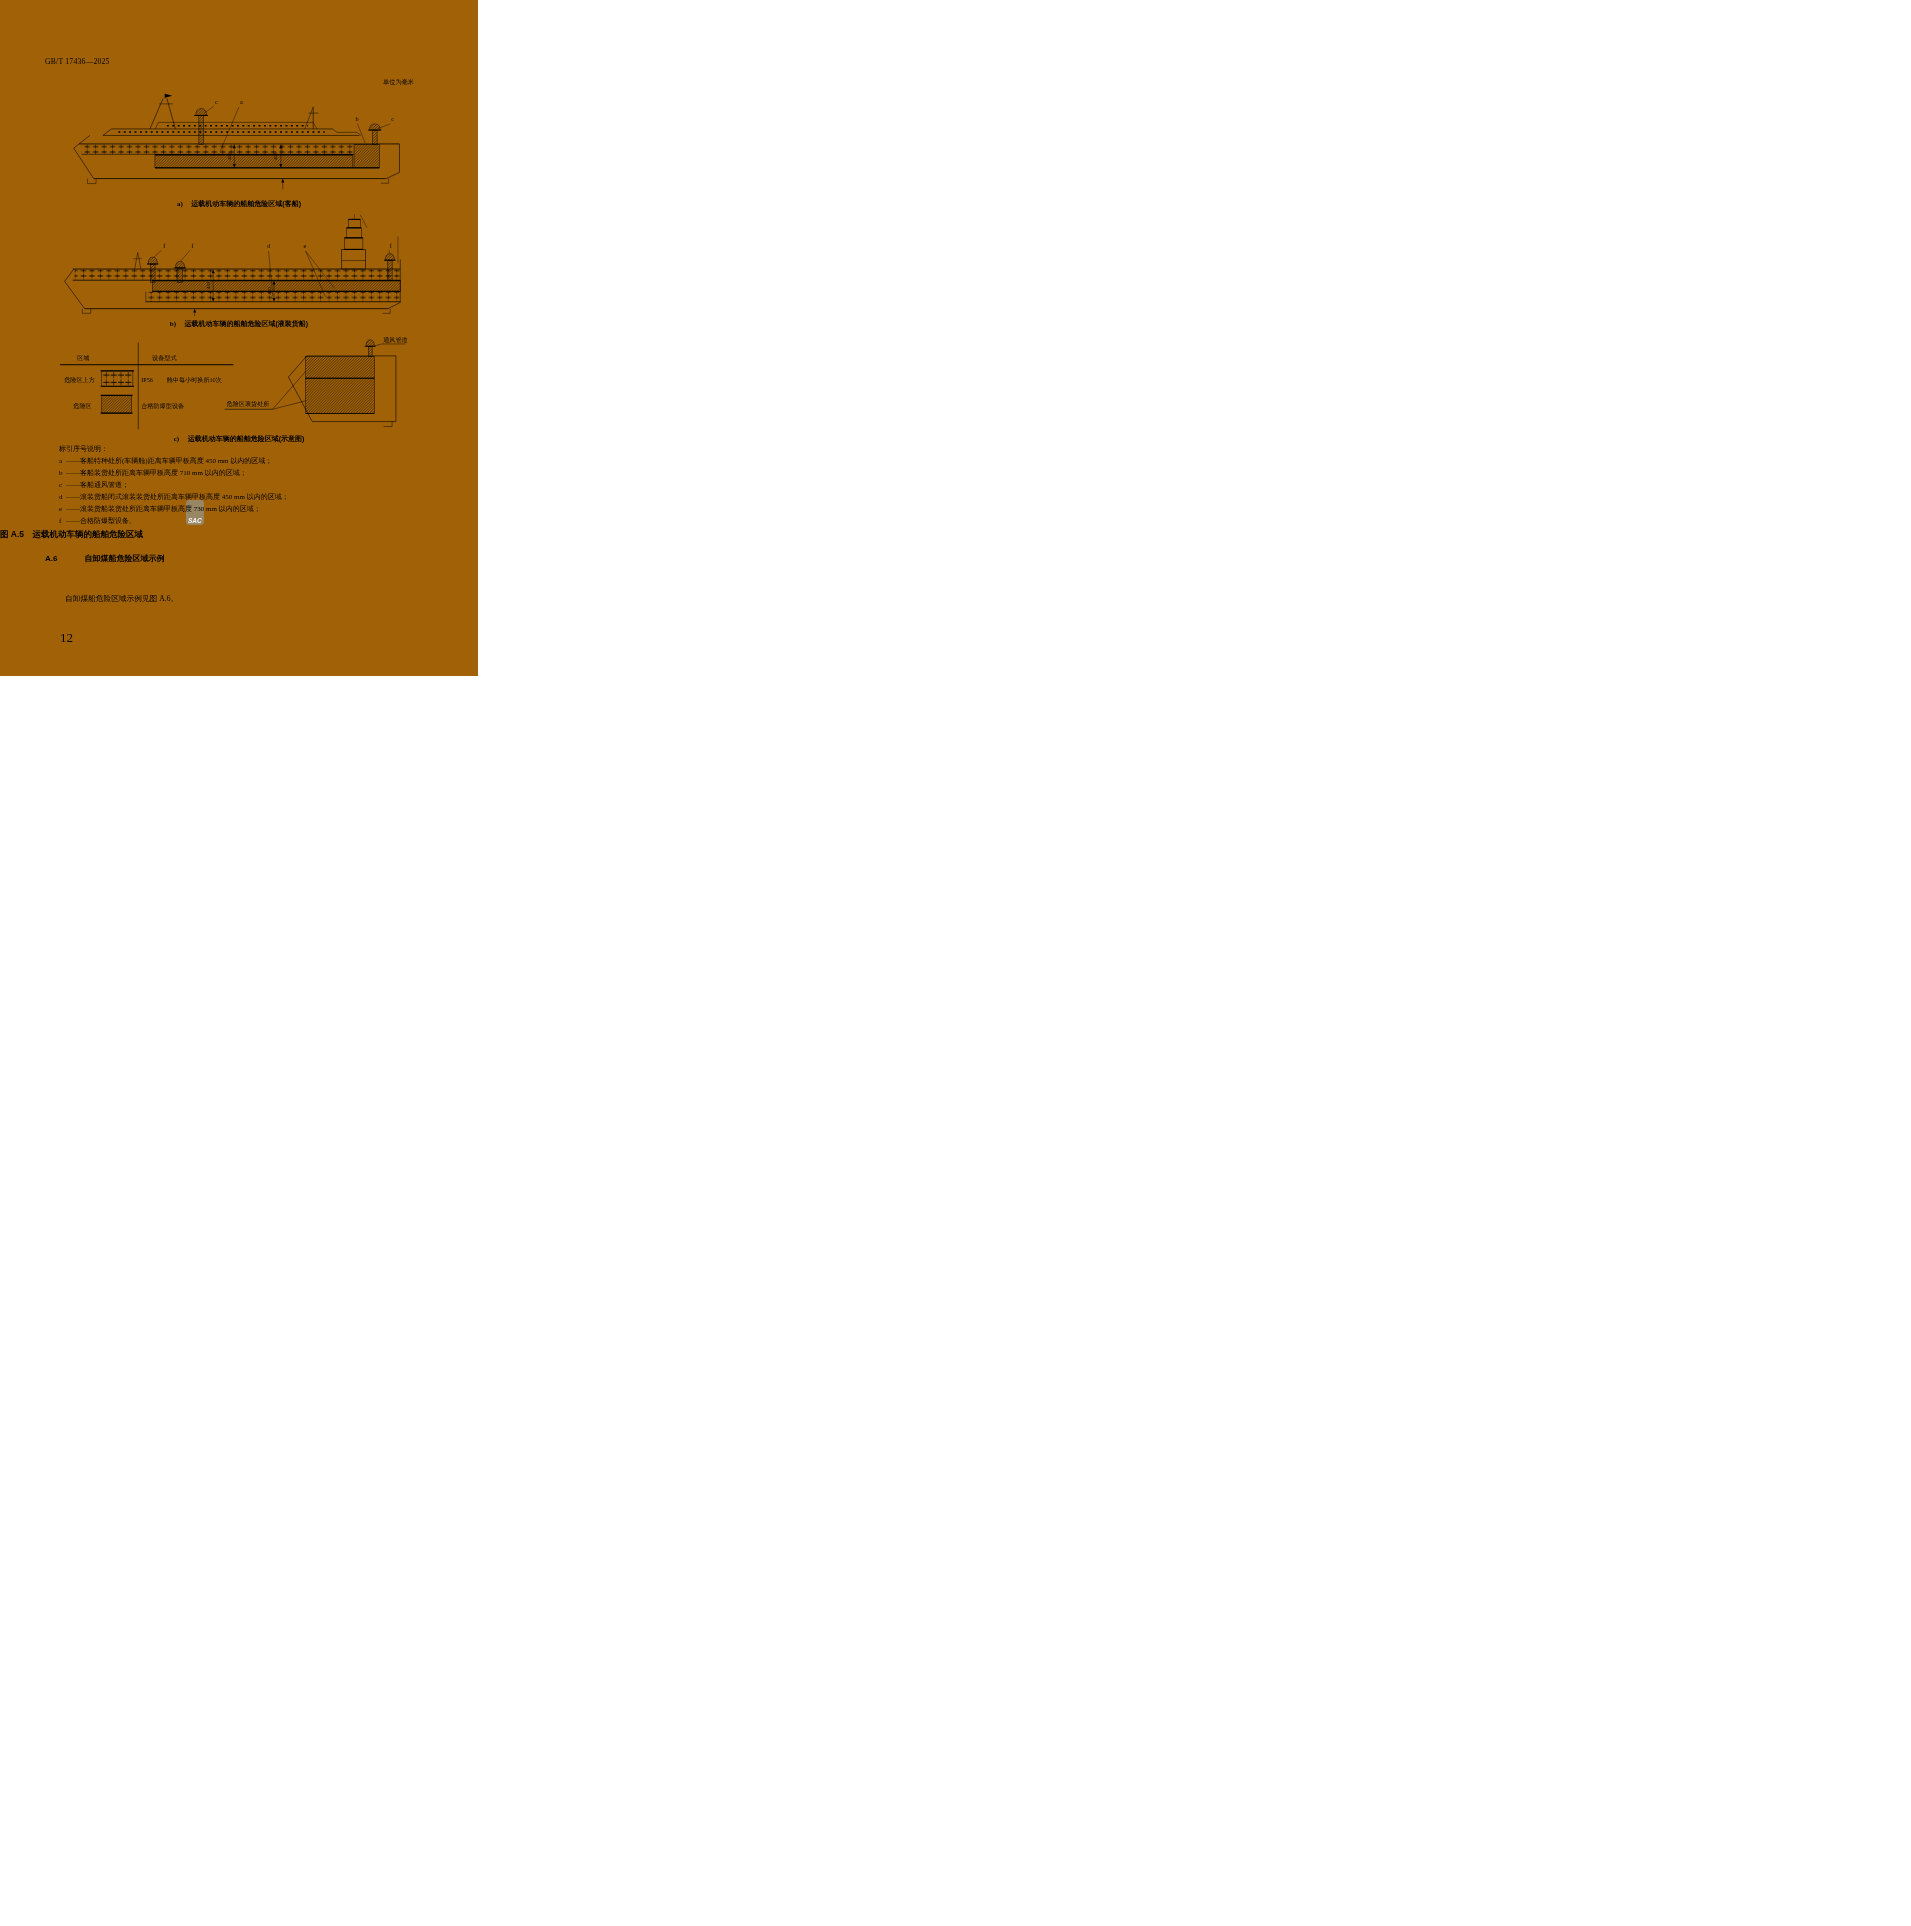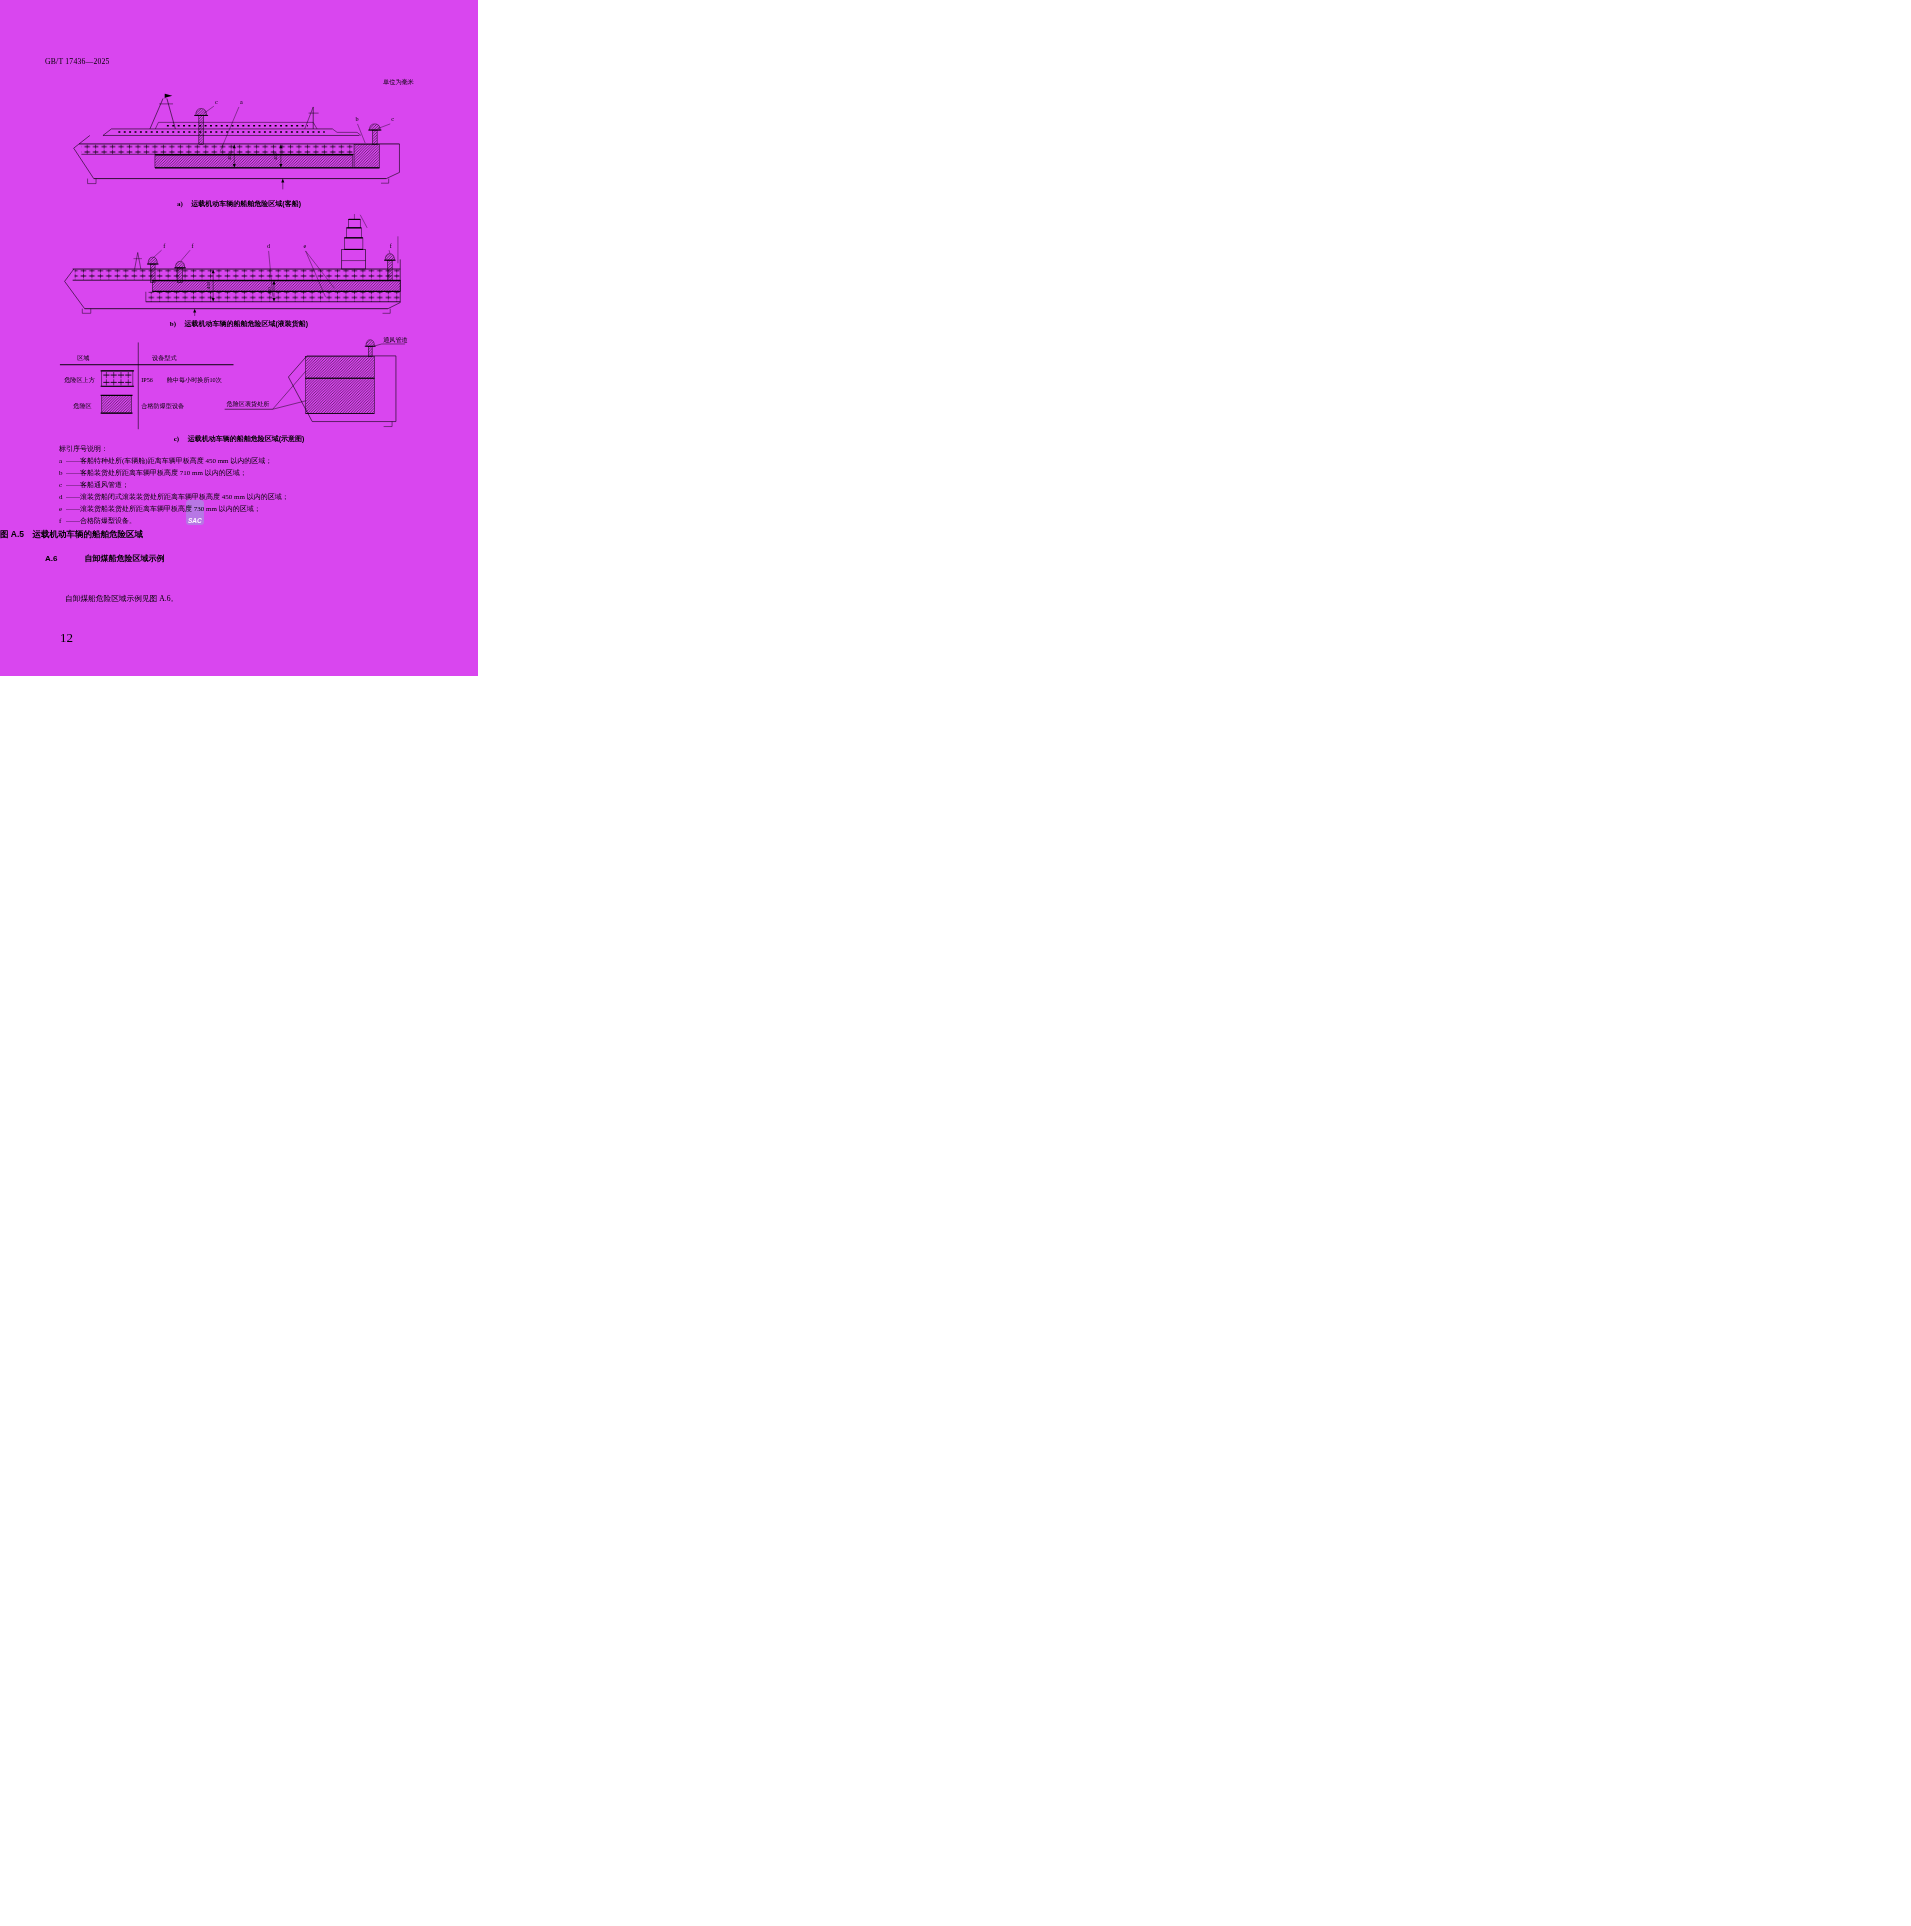--- a/index.html
+++ b/index.html
@@ -1,16 +1,16 @@
 <!DOCTYPE html>
 <html style="font-size:6.2px"><head>
 <meta charset="utf-8">
 <style>
   html,body{margin:0;padding:0;background:#ffffff;}
-  .page{position:relative;width:478px;height:676px;background:#d946ef;overflow:hidden;
+  .page{position:relative;width:478px;height:676px;background:#a16207;overflow:hidden;
         font-family:"Liberation Serif",serif;color:#000;}
   .abs{position:absolute;}
   .doc-number{font-size:7.7px;letter-spacing:0.2px;}
   .unit-note{font-size:6.2px;font-family:"Liberation Serif",serif;}
   .caption{left:0;width:478px;text-align:center;font-family:"Liberation Sans",sans-serif;
            font-weight:bold;font-size:7px;}
   .caption .pfx{font-family:"Liberation Serif",serif;font-weight:bold;margin-right:8.5px;}
   .fig-caption{left:0;width:478px;text-align:left;font-family:"Liberation Sans",sans-serif;
                font-weight:bold;font-size:8.5px;}
   .key-list{font-size:7px;line-height:12px;}

